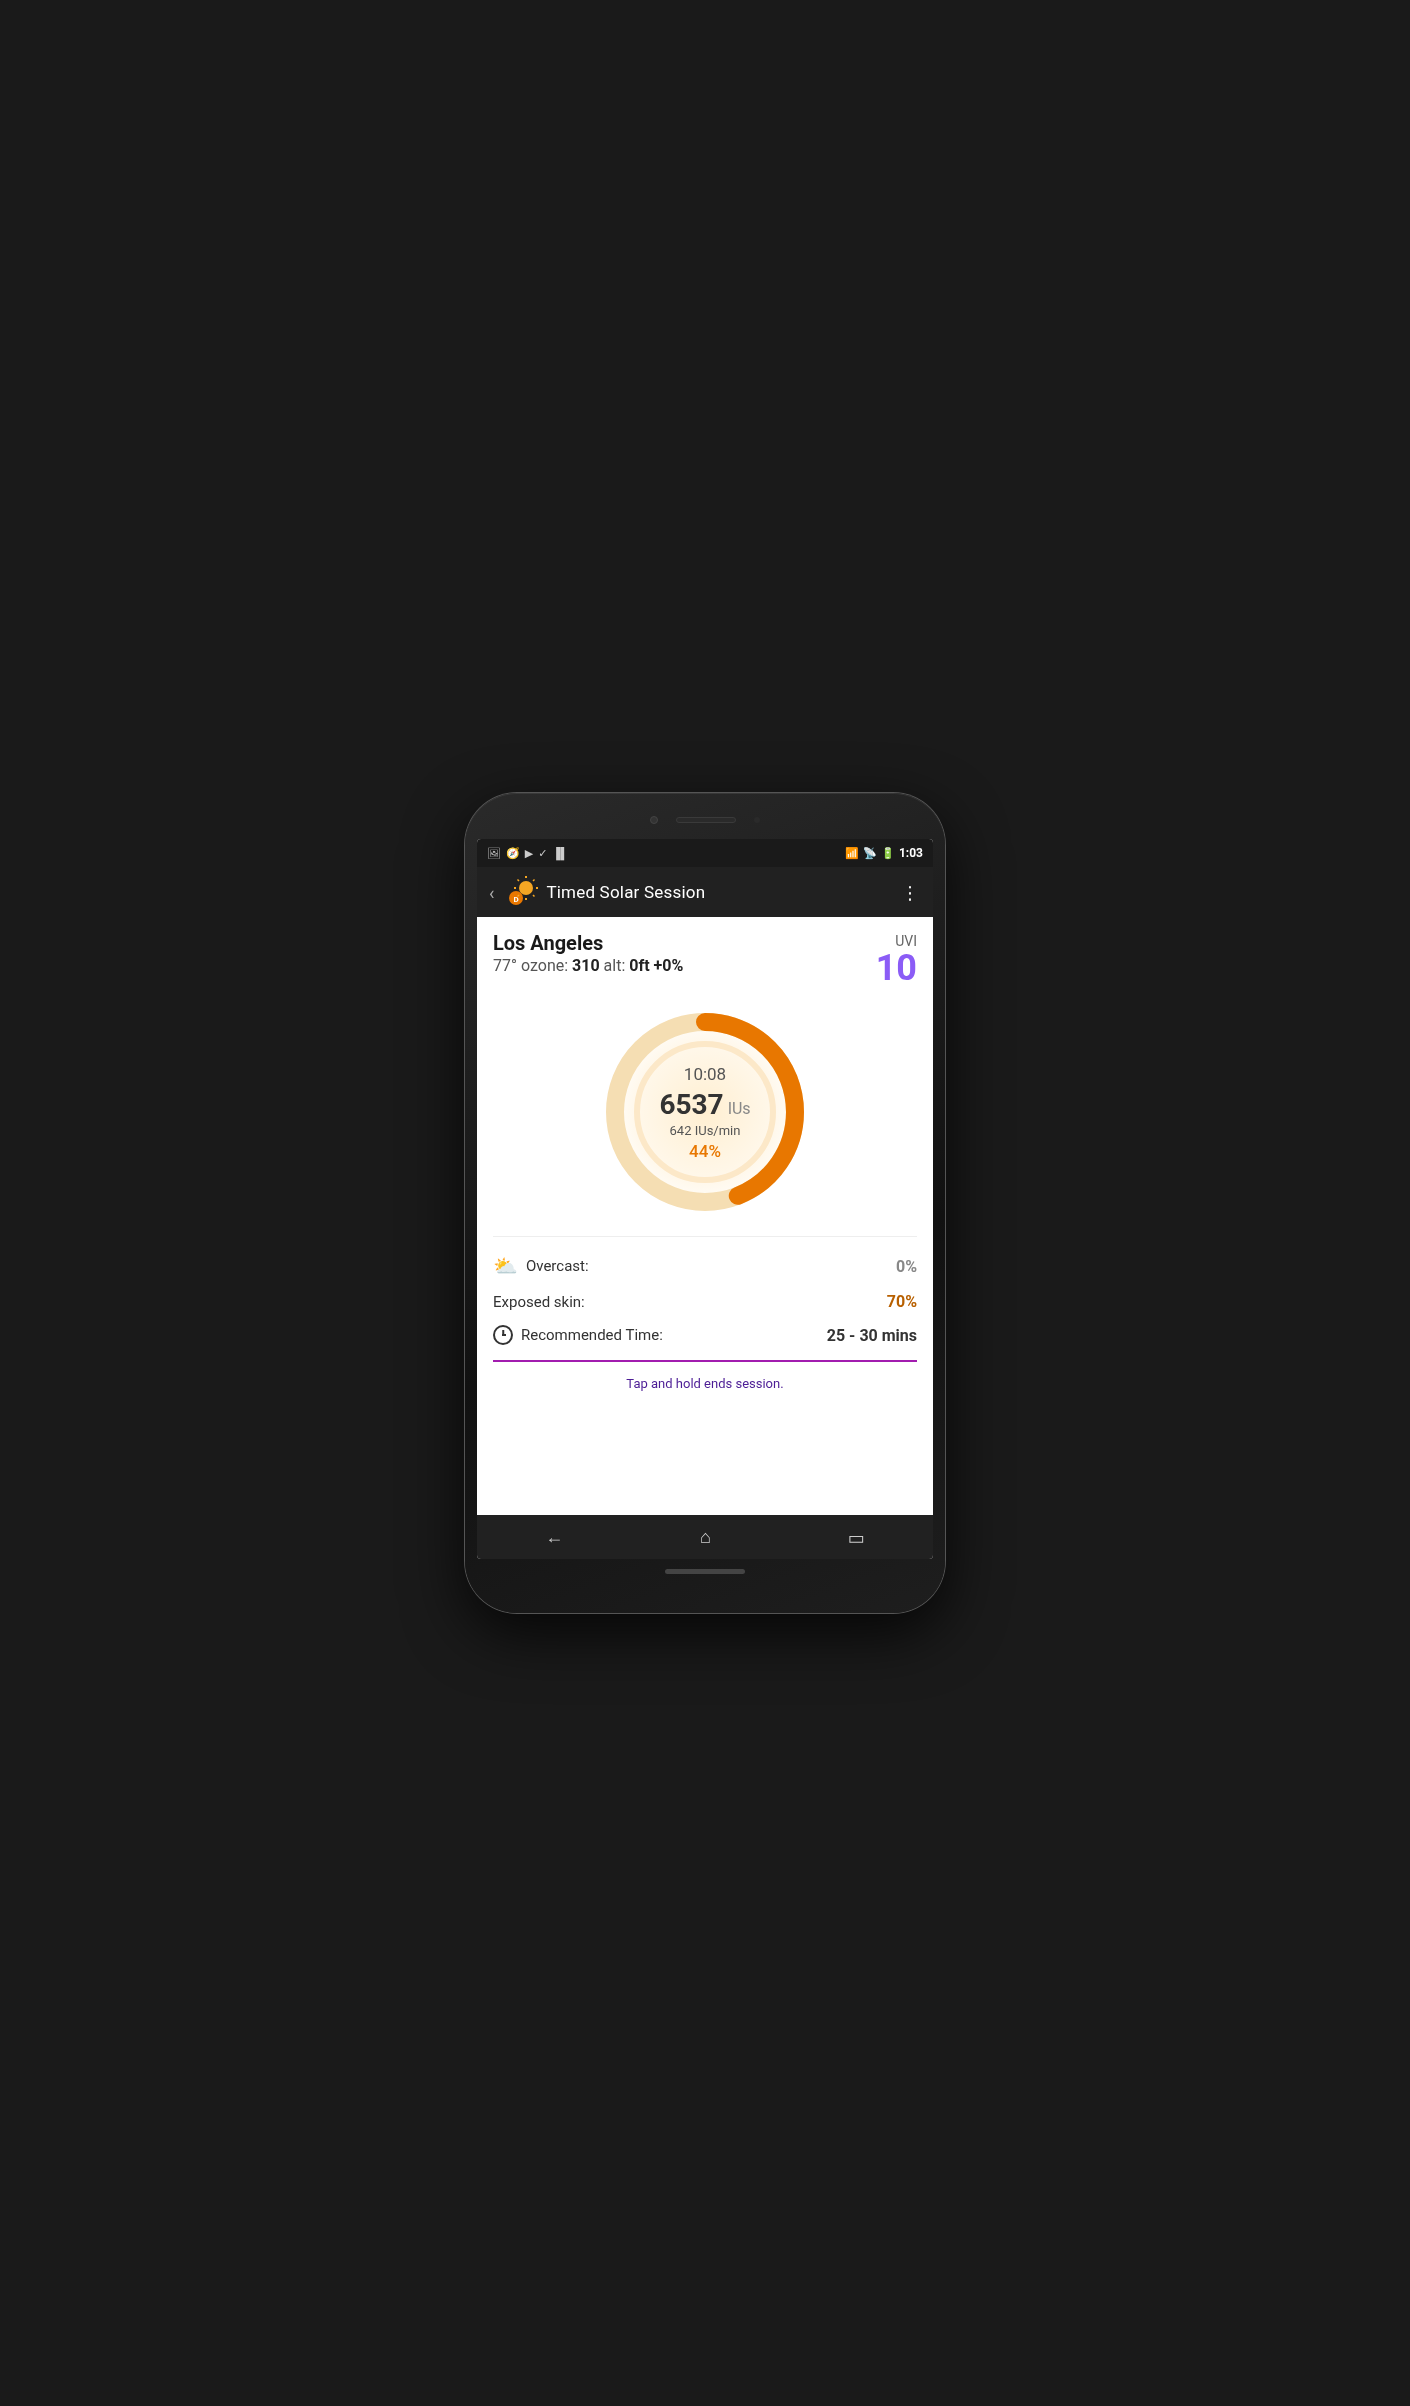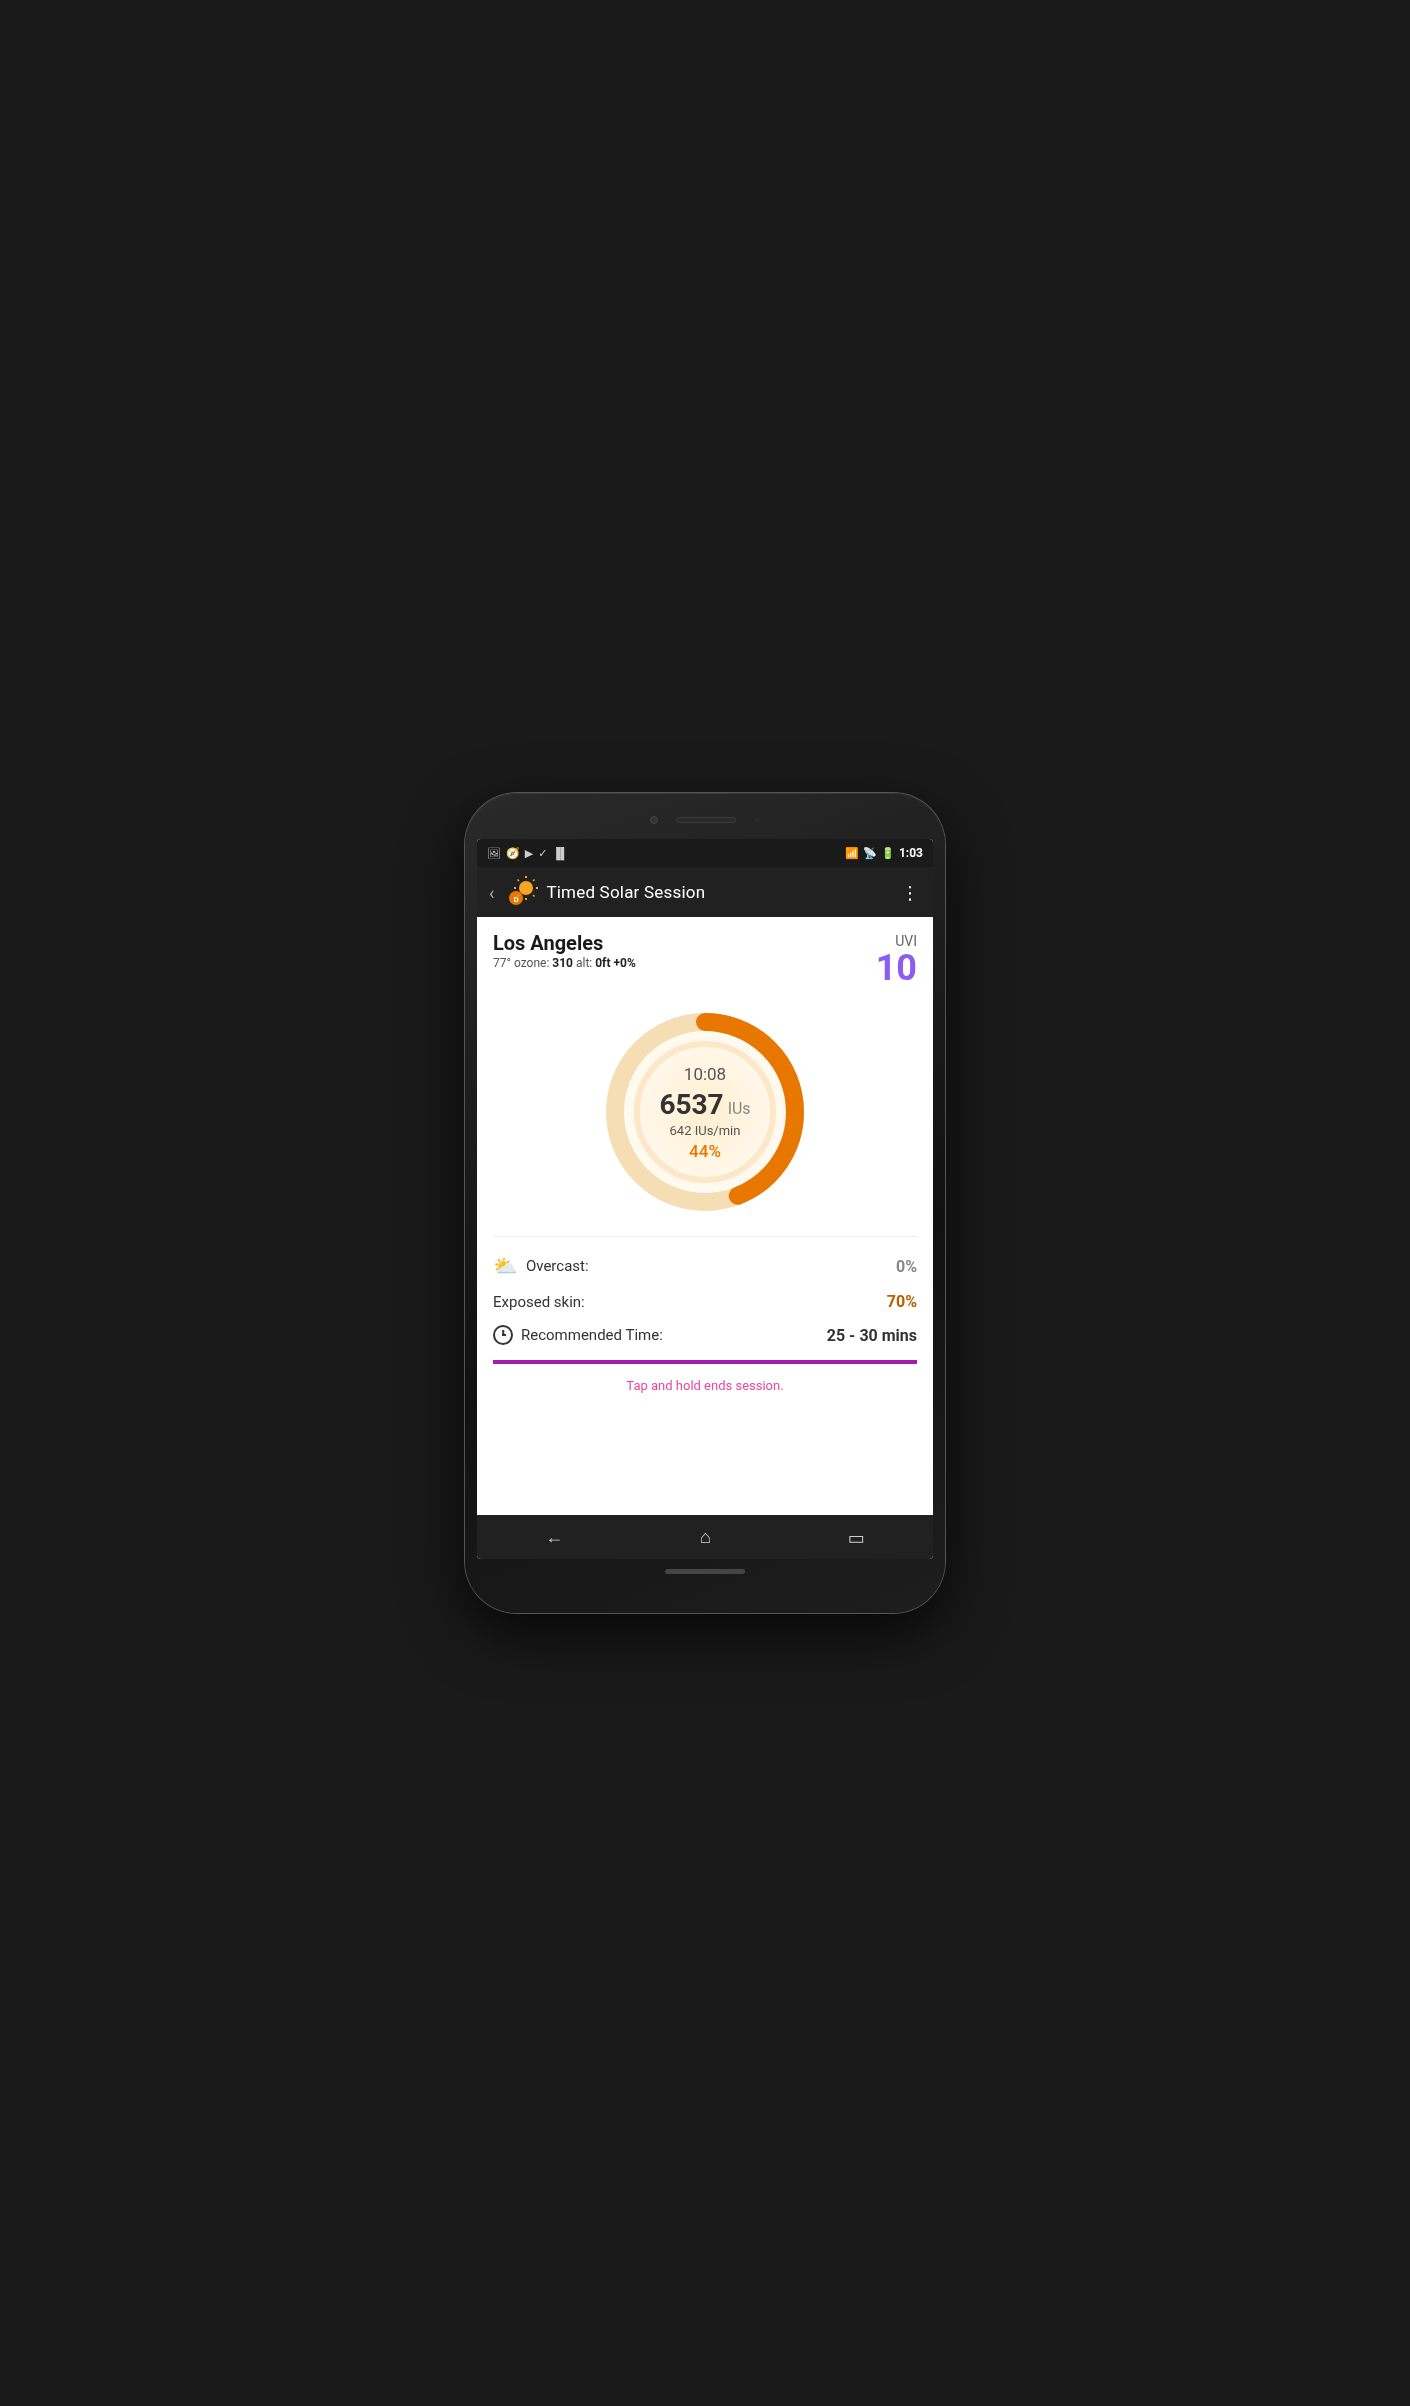--- a/index.html
+++ b/index.html
@@ -143,21 +143,21 @@
       align-items: flex-start;
       margin-bottom: 16px;
     }
     .location-info {}
     .location-name {
       font-size: 20px;
       font-weight: bold;
       color: #1a1a1a;
     }
     .location-details {
-      font-size: 12px;
+      font-size: 16px;
       color: #555;
       margin-top: 1px;
     }
     .location-details strong {
       font-weight: bold;
       color: #222;
     }
     .uvi-display {
       text-align: right;
     }
@@ -299,24 +299,24 @@
       top: 7px;
       left: 50%;
       width: 4px;
       height: 1.5px;
       background: #333;
       transform: translateX(-1px);
     }
 
     .tap-hint {
       text-align: center;
-      color: #ec4899;
+      color: #4c1d95;
       font-size: 13px;
       padding: 14px 0 4px;
-      border-top: 4px solid #a21caf;
+      border-top: 2px solid #a21caf;
       margin-top: 8px;
     }
 
     
     .bottom-nav {
       background: #212121;
       height: 44px;
       display: flex;
       align-items: center;
       justify-content: space-around;

